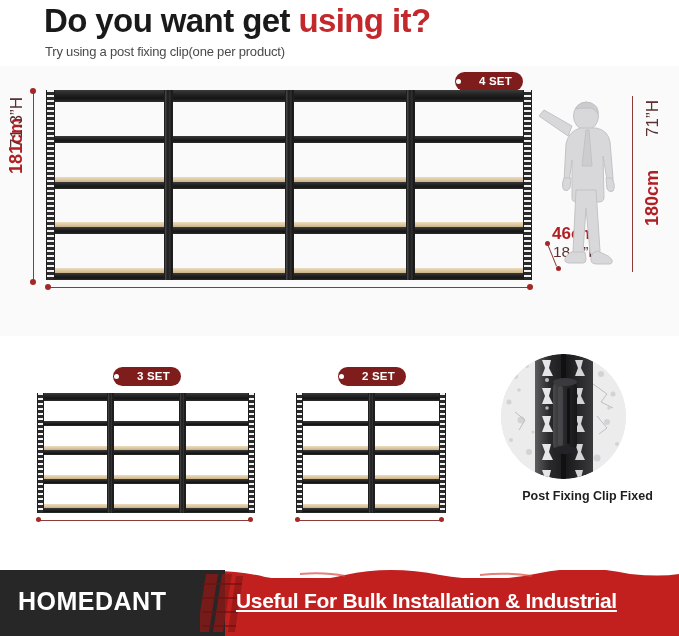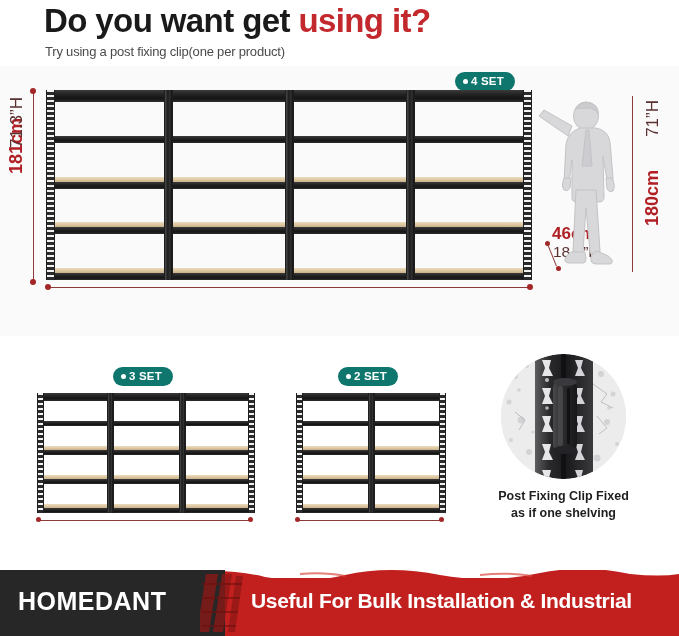--- a/index.html
+++ b/index.html
@@ -23,25 +23,25 @@
   .headline .hl-red{color:#c3282d;}
   .subhead{
     position:absolute;left:45px;top:44px;
     font-size:13px;color:#4a4a4a;font-weight:normal;white-space:nowrap;
     letter-spacing:-0.2px;
   }
 
   
   .badge{
     position:absolute;
-    background:#0f766e;color:#ffffff;
+    background:#7f1d1d;color:#ffffff;
     border-radius:11px;
     font-size:11.5px;font-weight:bold;
-    display:flex;align-items:center;gap:3px;
-    padding:3px 11px 4px 8px;
+    display:flex;align-items:center;gap:18px;
+    padding:3px 11px 4px 1px;
     letter-spacing:0.2px;
     white-space:nowrap;
   }
   .badge .dot{width:5px;height:5px;border-radius:50%;background:#ffffff;display:inline-block;}
 
   
   .rack{position:absolute;display:flex;}
   .bay{position:relative;display:flex;flex-direction:column;justify-content:space-between;box-sizing:border-box;}
   .post{
     position:absolute;top:0;bottom:0;
@@ -87,41 +87,42 @@
 
   
   .clip-photo{
     position:absolute;
     border-radius:50%;
     overflow:hidden;
     background:#e9e9e9;
   }
   .clip-caption{
     position:absolute;text-align:center;
-    font-size:12.5px;font-weight:bold;color:#1e1e1e;line-height:1.32;
+    font-size:12.5px;font-weight:bold;color:#1e1e1e;line-height:1.32;margin-left:24px;
   }
 
   
   .footer{position:absolute;left:0;bottom:0;width:679px;height:66px;overflow:hidden;}
   .footer-red{position:absolute;left:0;top:8px;width:679px;height:58px;background:#c1201f;}
   .footer-dark{position:absolute;left:0;top:0;width:225px;height:66px;background:#272727;z-index:2;}
   .footer-dark:after{
     content:"";position:absolute;right:-18px;top:0;width:40px;height:66px;
     background:#272727;
     clip-path:polygon(0 0,55% 0,18% 100%,0 100%);
   }
   .logo{
     position:absolute;left:18px;top:17px;z-index:3;
     font-size:25px;font-weight:bold;color:#ffffff;letter-spacing:0.5px;
     white-space:nowrap;
   }
   .footer-text{
-    position:absolute;left:251px;top:19px;z-index:3;
+    position:absolute;left:236px;top:19px;z-index:3;
     font-size:21px;font-weight:bold;color:#ffffff;white-space:nowrap;
     letter-spacing:-0.3px;
+    text-decoration:underline;
   }
 </style>
 </head>
 <body>
 
 <div class="page">
 
   <div class="hero">
     <div class="hero-white"></div>
 
@@ -478,21 +479,20 @@
           <ellipse cx="64" cy="28" rx="12" ry="4" fill="#3a3a3e"></ellipse>
           <ellipse cx="64" cy="96" rx="12" ry="4" fill="#242428"></ellipse>
 
           <circle cx="46" cy="26" r="2" fill="#bdbdc1"></circle>
           <circle cx="46" cy="54" r="1.8" fill="#b5b5b9"></circle>
         </g>
       </svg>
     </div>
     <div class="clip-caption" style="left:486px;top:152px;width:155px;">
       <div>Post Fixing Clip Fixed</div>
-      <div>as if one shelving</div>
     </div>
   </div>
 
   <div class="footer">
     <div class="footer-red"></div>
     <svg style="position:absolute;left:0;top:0;width:679px;height:20px;z-index:1;" viewBox="0 0 679 20" preserveAspectRatio="none">
       <path d="M0,20 L0,9 q40,-6 80,-1 q45,6 90,-3 q50,-9 95,2 q40,8 80,-2 q45,-10 95,0 q50,9 100,-2 q45,-9 90,1 q30,3 49,0 L679,20 Z" fill="#c1201f"></path>
       <path d="M120,6 q30,-3 55,1 M300,4 q25,-2 45,2 M480,5 q28,-3 52,1" stroke="#d94a3e" stroke-width="2" fill="none" opacity="0.7"></path>
     </svg>
     <div class="footer-dark"></div>

